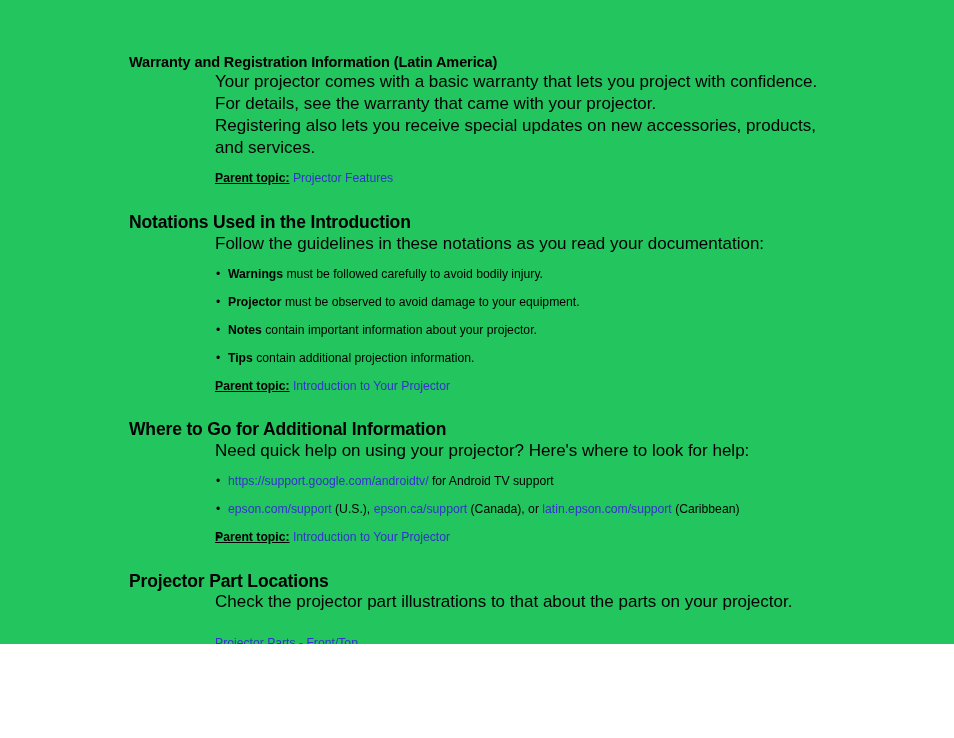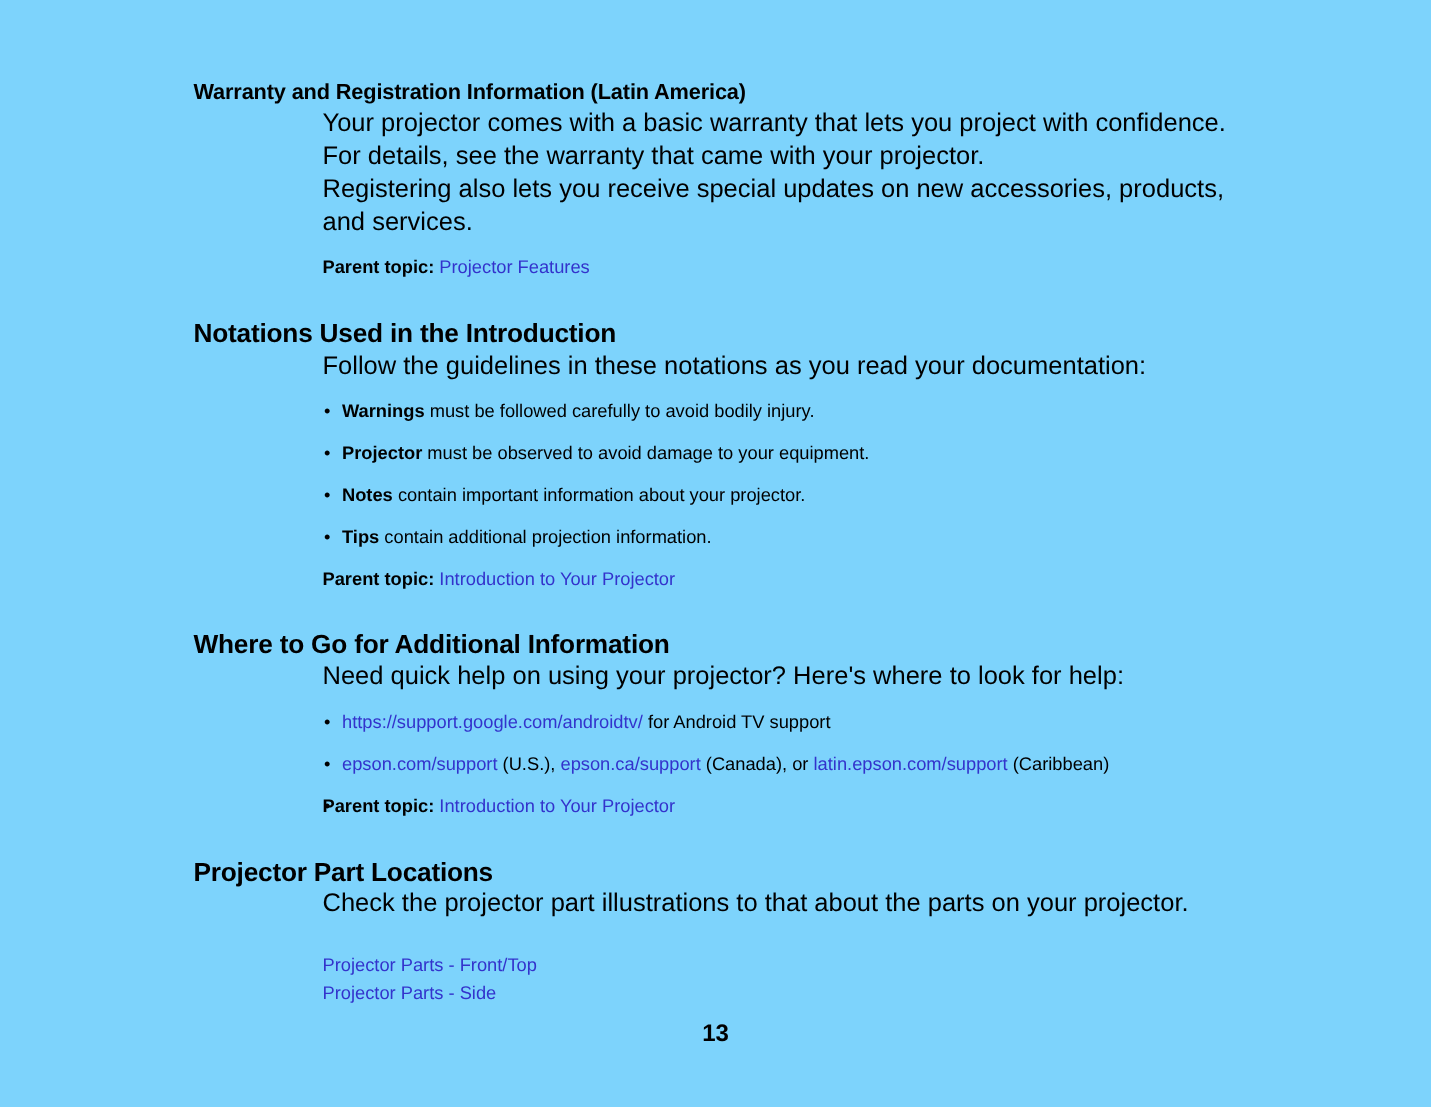--- a/index.html
+++ b/index.html
@@ -11,22 +11,22 @@
     width: 954px;
     height: 738px;
     font-family: "Liberation Sans", sans-serif;
     color: #000000;
     -webkit-font-smoothing: antialiased;
   }
 
   .page {
     position: relative;
     width: 954px;
-    height: 738px;
-    background: #7dd3fc;
+    height: 644px;
+    background: #22c55e;
     overflow: hidden;
   }
 
   .content {
     position: absolute;
     left: 129px;
     top: 54px;
     width: 700px;
   }
 
@@ -105,21 +105,21 @@
   .doclink {
     color: #3333cc;
     text-decoration: none;
   }
 
   .parent-topic {
     font-size: 12.2px;
     line-height: 1.30;
     margin-top: 12px;
   }
-  .parent-topic .pt-label { font-weight: bold; }
+  .parent-topic .pt-label { font-weight: bold; text-decoration: underline; }
 
   
   .linklist { margin-top: 21px; }
   .linklist .linkrow {
     font-size: 12.2px;
     line-height: 1.50;
     color: #3333cc;
   }
 
   

